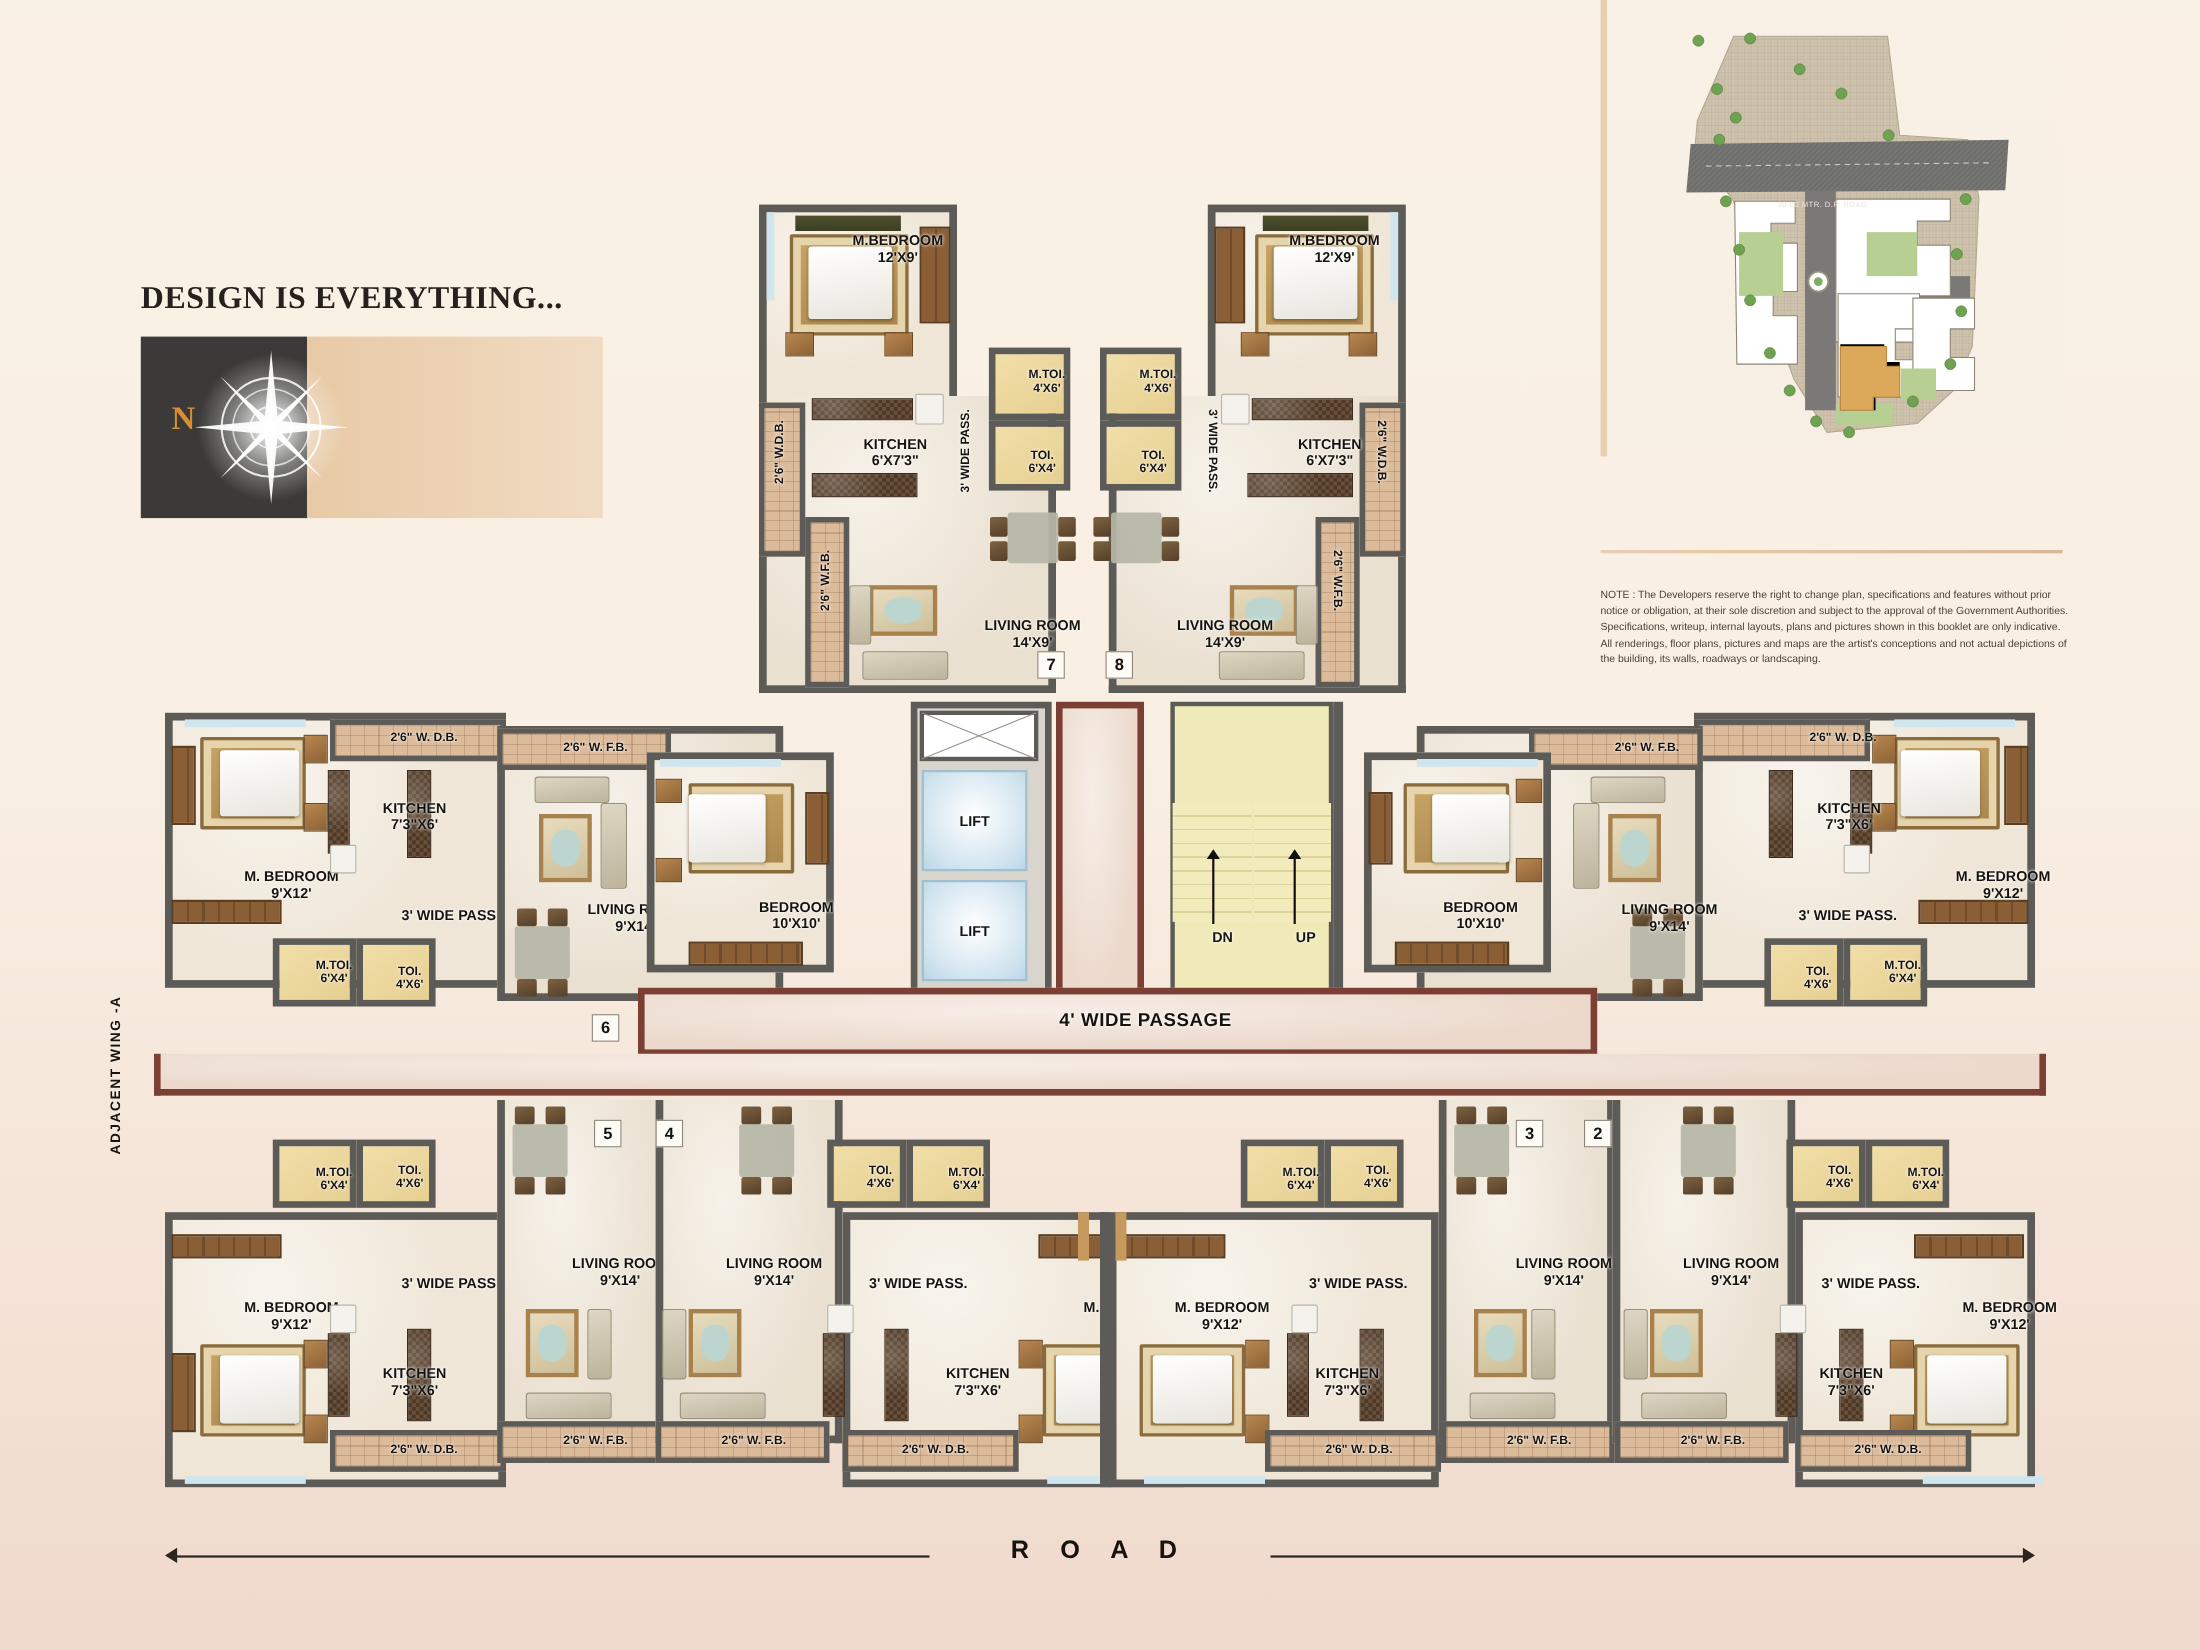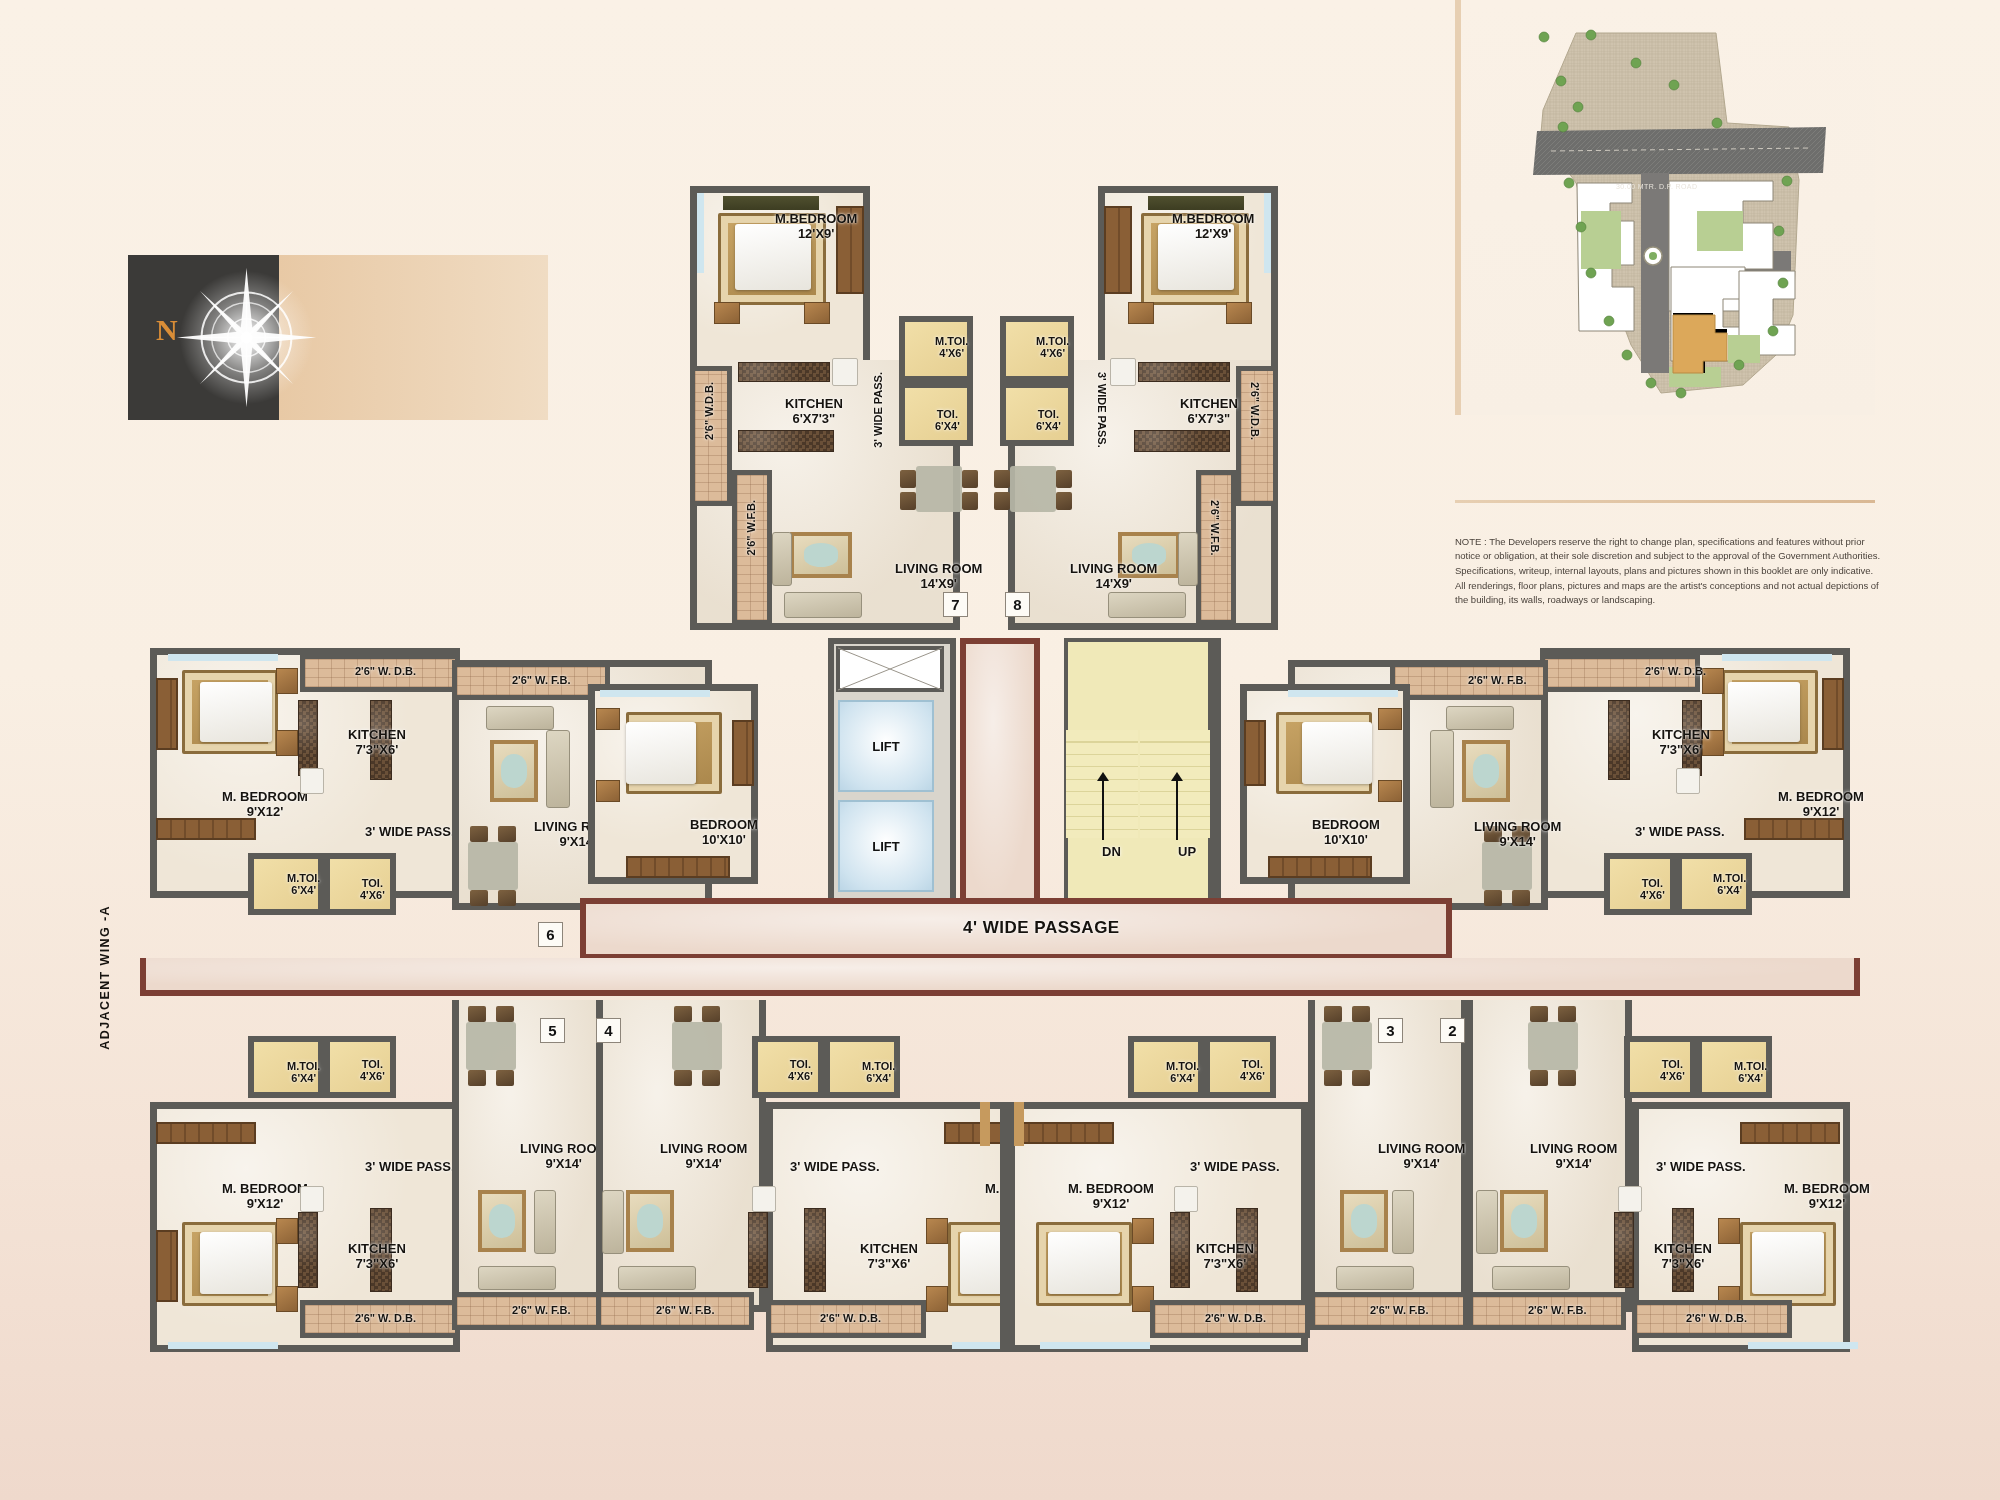--- a/index.html
+++ b/index.html
@@ -219,20 +219,21 @@
     font-weight:bold; font-size:12.5px; letter-spacing:1.4px;
     color:#16130f; font-family:"Liberation Sans", sans-serif;
   }
 </style>
 </head>
 <body>
 
 <div id="page"></div>
 
 <div id="title-block">
+  <div id="tagline">DESIGN IS EVERYTHING...</div>
   <div id="title-bar">
     <div id="compass-cell">
       <div id="north-letter">N</div>
       <svg id="compass-svg" viewBox="0 0 100 100">
         <defs>
           <radialGradient id="glow" cx="50%" cy="50%" r="50%">
             <stop offset="0%" stop-color="#ffffff" stop-opacity="1"></stop>
             <stop offset="55%" stop-color="#ffffff" stop-opacity=".35"></stop>
             <stop offset="100%" stop-color="#ffffff" stop-opacity="0"></stop>
           </radialGradient>
@@ -748,14 +749,21 @@
   <div class="balcony" style="left:1632px;top:1300px;width:160px;height:38px;"></div>
   <div class="lbl sm" style="left:1686px;top:1312px;"><span>2'6" W. D.B.</span></div>
   <div class="unitnum" style="left:1440px;top:1018px;">2</div>
 
   <div class="wall" style="left:1000px;top:1102px;width:10px;height:250px;"></div>
   <div class="door-leaf" style="left:980px;top:1102px;width:10px;height:44px;"></div>
   <div class="door-leaf" style="left:1014px;top:1102px;width:10px;height:44px;"></div>
 
   <div id="adjacent-wing">ADJACENT WING -A</div>
 
+  <div id="road-row">
+    <div class="road-line" style="left:10px;width:685px;"></div>
+    <div class="road-line" style="right:10px;width:685px;"></div>
+    <div class="arrow-h" style="left:0px;border-right:11px solid #2a2520;"></div>
+    <div class="arrow-h" style="right:0px;border-left:11px solid #2a2520;"></div>
+    <div id="road-label">R O A D</div>
+  </div>
 
 </div>
 
 </body></html>

